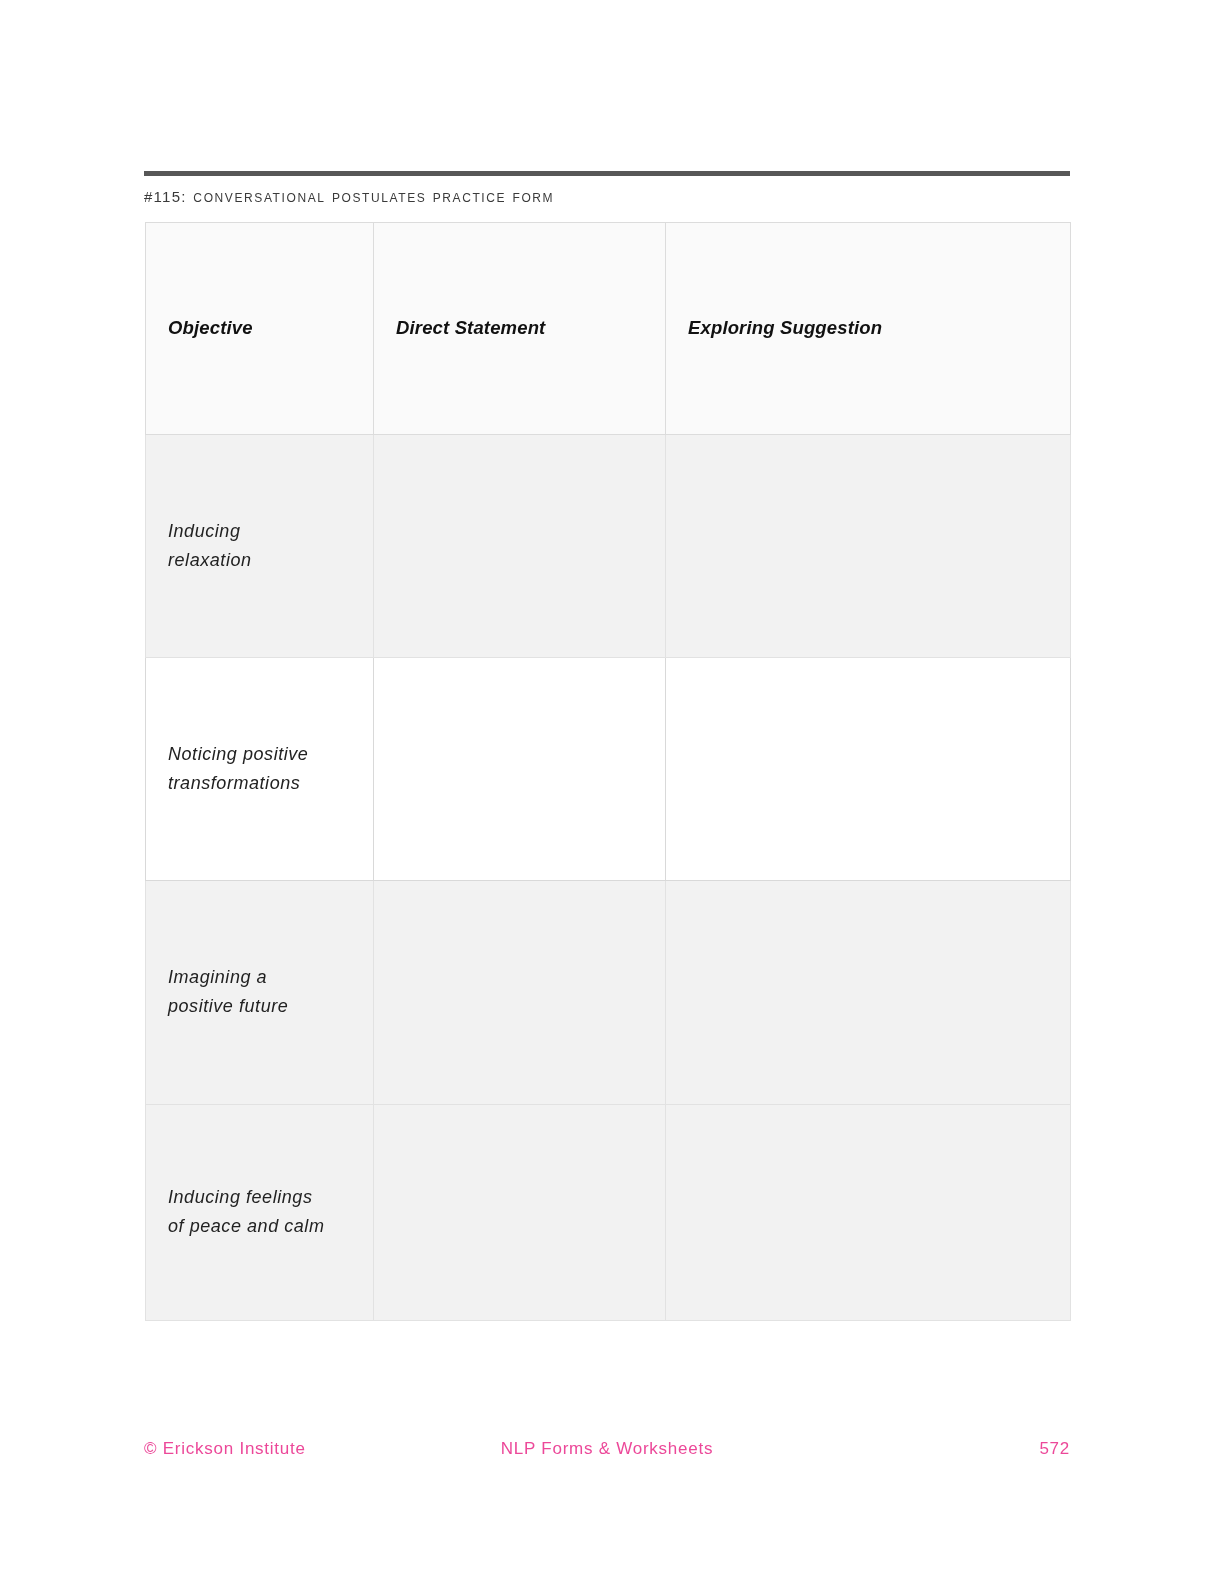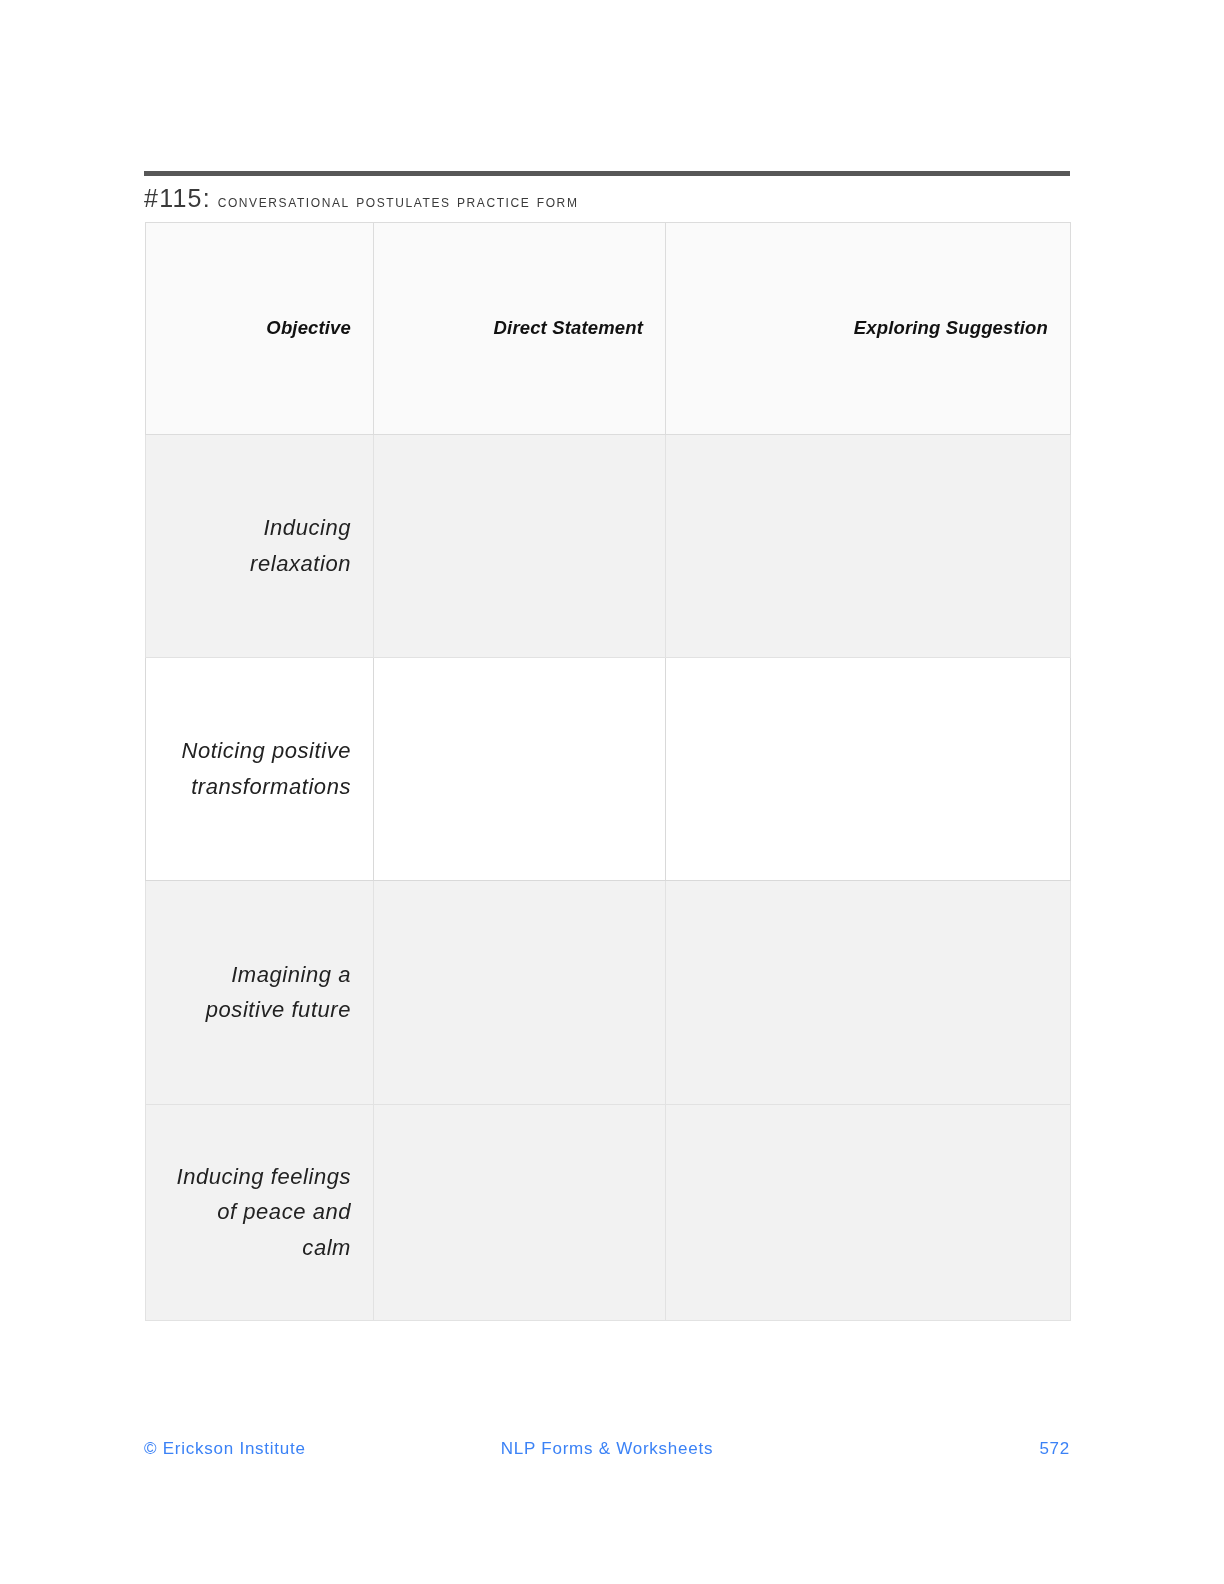--- a/index.html
+++ b/index.html
@@ -42,21 +42,21 @@
     left: 144px;
     top: 184px;
     width: 930px;
     font-family: "Liberation Sans", sans-serif;
     font-size: 19.5px;
     font-weight: 400;
     color: #3a3a3a;
     letter-spacing: 1.25px;
     white-space: nowrap;
   }
-  .page-title .t-lead { font-size: 25px; }
+  .page-title .t-lead { font-size: 15px; }
   .page-title .t-caps {
     font-size: 17px;
     font-variant: small-caps;
     text-transform: lowercase;
     letter-spacing: 1.6px;
   }
 
   
   .form-table {
     position: absolute;
@@ -69,21 +69,20 @@
   }
 
   .form-table col.c-objective  { width: 228px; }
   .form-table col.c-direct     { width: 292px; }
   .form-table col.c-indirect   { width: 405px; }
 
   .form-table td {
     border: 1px solid #d9d9d9;
     vertical-align: middle;
     padding: 0 22px;
-    text-align: right;
   }
 
   
   .form-table tr.header-row td {
     background: #fafafa;
     height: 176px;
     border-color: #dcdcdc;
   }
   .col-head {
     font-size: 18.5px;
@@ -107,21 +106,21 @@
     border-color: #d9d9d9;
   }
 
   .form-table tr.r1 td { height: 186px; }
   .form-table tr.r2 td { height: 185px; }
   .form-table tr.r3 td { height: 186px; }
   .form-table tr.r4 td { height: 186px; }
   .form-table tr.r5 td { height: 180px; }
 
   .objective-text {
-    font-size: 22px;
+    font-size: 18px;
     font-style: italic;
     font-weight: 300;
     color: #222222;
     letter-spacing: 0.55px;
     line-height: 1.62;
     white-space: pre-line;
   }
 
   .answer-cell { }
 
@@ -133,21 +132,21 @@
     width: 926px;
     height: 30px;
   }
   .footer-left,
   .footer-center,
   .footer-right {
     position: absolute;
     top: 0;
     font-size: 17px;
     font-weight: 300;
-    color: #3b82f6;
+    color: #ec4899;
     letter-spacing: 0.75px;
     line-height: 28px;
     white-space: nowrap;
   }
   .footer-left   { left: 0; }
   .footer-center { left: 50%; transform: translateX(-50%); }
   .footer-right  { right: 0; }
 </style>
 </head>
 <body>

